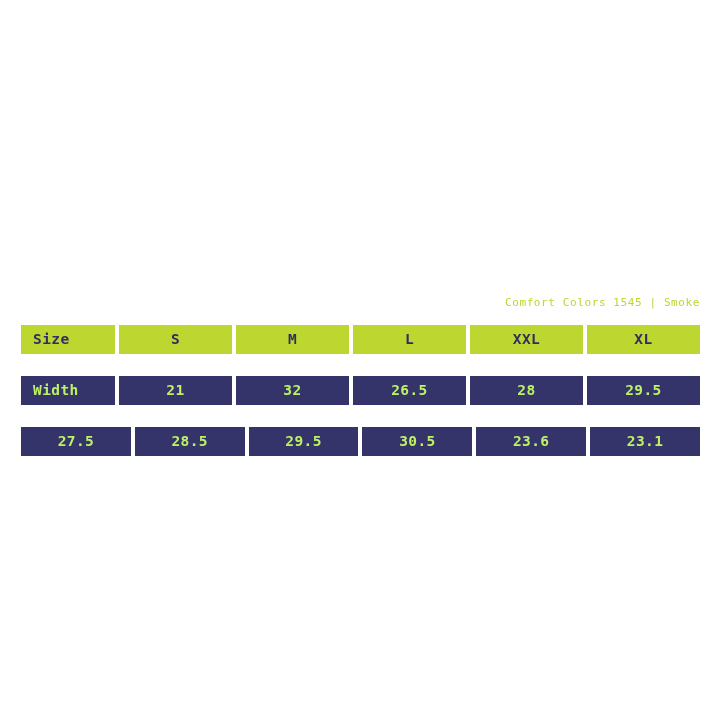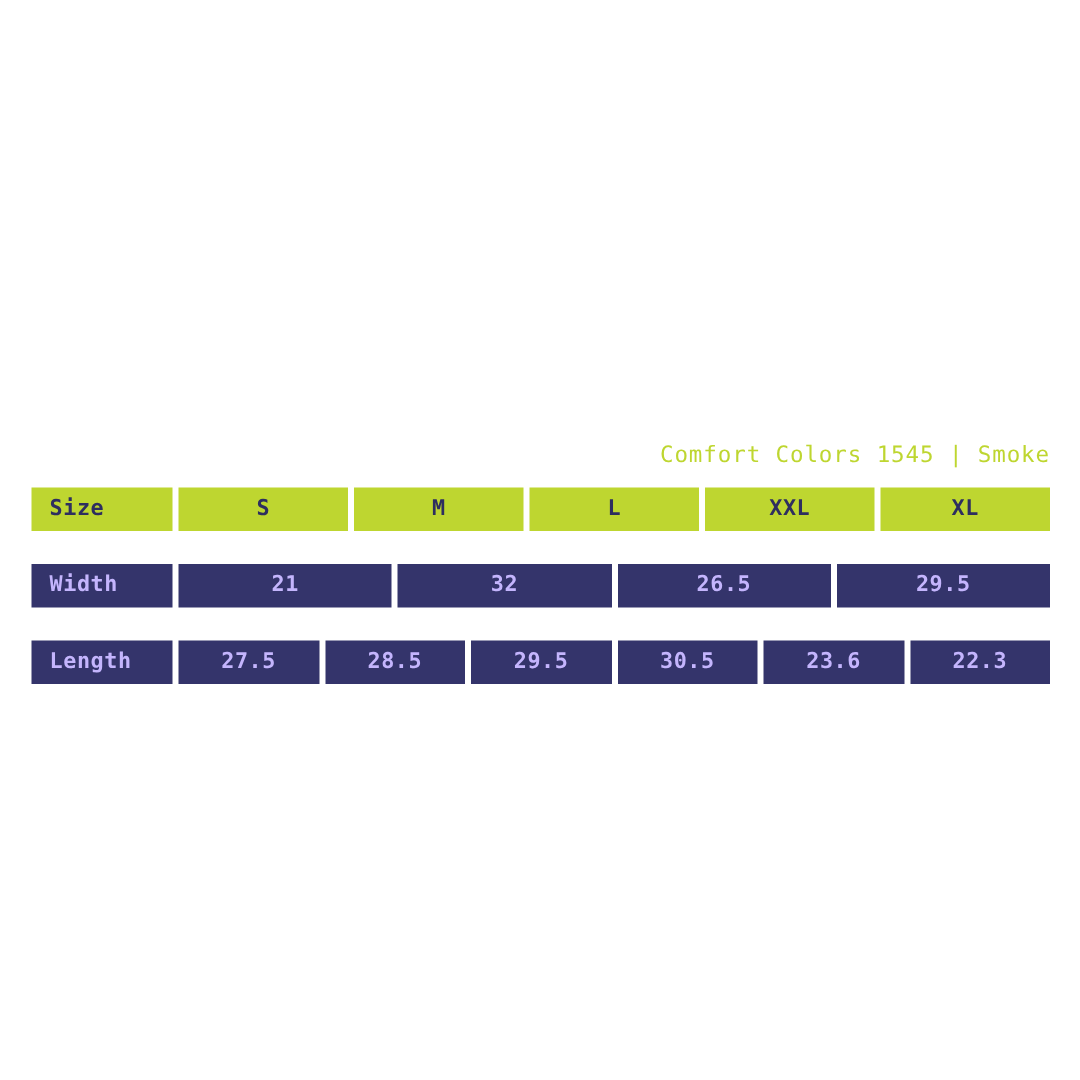--- a/index.html
+++ b/index.html
@@ -18,21 +18,21 @@
   #size-chart-root {
     position: absolute;
     left: 21px;
     top: 296px;
     width: 679px;
   }
 
   
   .chart-caption {
     font-family: "DejaVu Sans Mono", monospace;
-    font-size: 15px;
+    font-size: 11px;
     letter-spacing: 0.6px;
     color: #BED630;
     text-align: right;
     line-height: 14px;
     height: 14px;
     white-space: nowrap;
     margin-bottom: 15px;
   }
 
   
@@ -73,21 +73,21 @@
 
   
   .chart-row.header-row .cell {
     background: #BED630;
     color: #2E2E5F;
     font-weight: 700;
   }
   
   .chart-row.data-row .cell {
     background: #34346B;
-    color: #c4b5fd;
+    color: #bef264;
     font-weight: 700;
   }
 </style>
 </head>
 <body>
 
 <div id="size-chart-root">
 
   <div class="chart-caption">Comfort Colors 1545 | Smoke</div>
 
@@ -100,27 +100,27 @@
       <div class="cell value-cell">L</div>
       <div class="cell value-cell">XXL</div>
       <div class="cell value-cell">XL</div>
     </div>
 
     <div class="chart-row data-row">
       <div class="cell label-cell">Width</div>
       <div class="cell value-cell">21</div>
       <div class="cell value-cell">32</div>
       <div class="cell value-cell">26.5</div>
+      <div class="cell value-cell">28</div>
       <div class="cell value-cell">29.5</div>
     </div>
 
     <div class="chart-row data-row">
-      <div class="cell label-cell">Length</div>
       <div class="cell value-cell">27.5</div>
       <div class="cell value-cell">28.5</div>
       <div class="cell value-cell">29.5</div>
       <div class="cell value-cell">30.5</div>
       <div class="cell value-cell">23.6</div>
-      <div class="cell value-cell">22.3</div>
+      <div class="cell value-cell">23.1</div>
     </div>
 
   </div>
 </div>
 
 </body></html>

